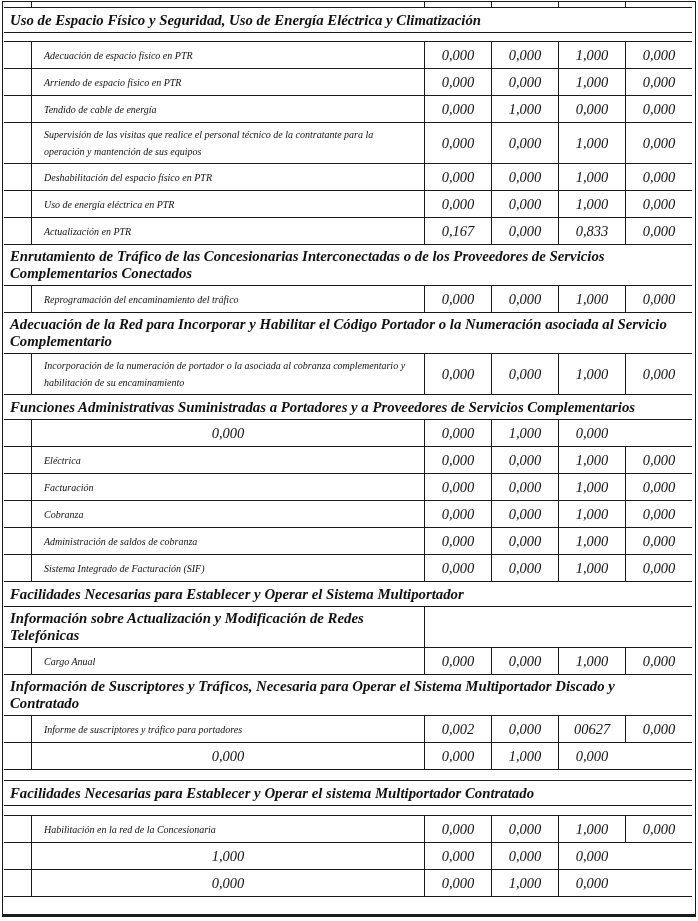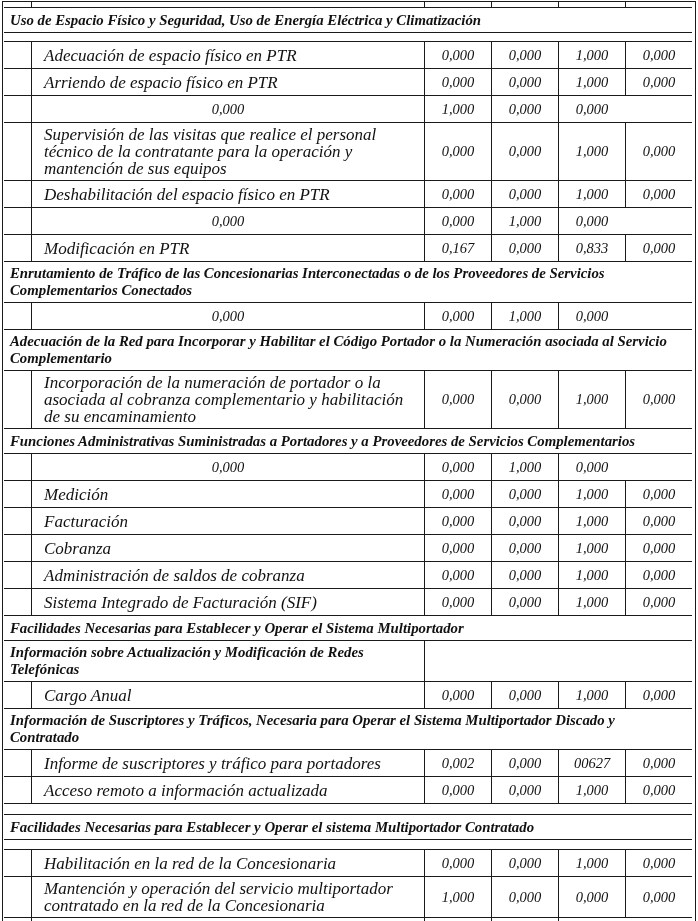--- a/index.html
+++ b/index.html
@@ -32,21 +32,21 @@
     display: flex; align-items: center;
     min-width: 0;
   }
   .row > .cell:first-child { border-left: none; }
   .section-cell, .subheader-cell {
     font-weight: bold;
     font-size: 14.8px; line-height: 17px;
     padding: 3px 8px 3px 6px;
   }
   .label {
-    font-size: 17px; line-height: 17px;
+    font-size: 10px; line-height: 17px;
     padding: 3px 10px 3px 12px;
   }
   .num {
     font-size: 14.5px;
     justify-content: center;
   }
   .row.data { min-height: 27px; }
   .row.section { min-height: 25px; }
   .row.subheader { min-height: 38px; }
   .row.continuation { height: 6px; }
@@ -84,20 +84,21 @@
         <div class="row data">
           <div class="cell gutter blank"></div>
           <div class="cell label">Arriendo de espacio físico en PTR</div>
           <div class="cell num">0,000</div>
           <div class="cell num">0,000</div>
           <div class="cell num">1,000</div>
           <div class="cell num">0,000</div>
         </div>
         <div class="row data">
           <div class="cell gutter blank"></div>
+          <div class="cell label">Tendido de cable de energía</div>
           <div class="cell num">0,000</div>
           <div class="cell num">1,000</div>
           <div class="cell num">0,000</div>
           <div class="cell num">0,000</div>
         </div>
         <div class="row data">
           <div class="cell gutter blank"></div>
           <div class="cell label">Supervisión de las visitas que realice el personal técnico de la contratante para la operación y mantención de sus equipos</div>
           <div class="cell num">0,000</div>
           <div class="cell num">0,000</div>
@@ -107,38 +108,40 @@
         <div class="row data">
           <div class="cell gutter blank"></div>
           <div class="cell label">Deshabilitación del espacio físico en PTR</div>
           <div class="cell num">0,000</div>
           <div class="cell num">0,000</div>
           <div class="cell num">1,000</div>
           <div class="cell num">0,000</div>
         </div>
         <div class="row data">
           <div class="cell gutter blank"></div>
-          <div class="cell num">0,000</div>
-          <div class="cell num">0,000</div>
-          <div class="cell num">1,000</div>
-          <div class="cell num">0,000</div>
-        </div>
-        <div class="row data">
-          <div class="cell gutter blank"></div>
-          <div class="cell label">Modificación en PTR</div>
+          <div class="cell label">Uso de energía eléctrica en PTR</div>
+          <div class="cell num">0,000</div>
+          <div class="cell num">0,000</div>
+          <div class="cell num">1,000</div>
+          <div class="cell num">0,000</div>
+        </div>
+        <div class="row data">
+          <div class="cell gutter blank"></div>
+          <div class="cell label">Actualización en PTR</div>
           <div class="cell num">0,167</div>
           <div class="cell num">0,000</div>
           <div class="cell num">0,833</div>
           <div class="cell num">0,000</div>
         </div>
         <div class="row section">
           <div class="cell section-cell">Enrutamiento de Tráfico de las Concesionarias Interconectadas o de los Proveedores de Servicios Complementarios Conectados</div>
         </div>
         <div class="row data">
           <div class="cell gutter blank"></div>
+          <div class="cell label">Reprogramación del encaminamiento del tráfico</div>
           <div class="cell num">0,000</div>
           <div class="cell num">0,000</div>
           <div class="cell num">1,000</div>
           <div class="cell num">0,000</div>
         </div>
         <div class="row section">
           <div class="cell section-cell">Adecuación de la Red para Incorporar y Habilitar el Código Portador o la Numeración asociada al Servicio Complementario</div>
         </div>
         <div class="row data">
           <div class="cell gutter blank"></div>
@@ -153,21 +156,21 @@
         </div>
         <div class="row data">
           <div class="cell gutter blank"></div>
           <div class="cell num">0,000</div>
           <div class="cell num">0,000</div>
           <div class="cell num">1,000</div>
           <div class="cell num">0,000</div>
         </div>
         <div class="row data">
           <div class="cell gutter blank"></div>
-          <div class="cell label">Medición</div>
+          <div class="cell label">Eléctrica</div>
           <div class="cell num">0,000</div>
           <div class="cell num">0,000</div>
           <div class="cell num">1,000</div>
           <div class="cell num">0,000</div>
         </div>
         <div class="row data">
           <div class="cell gutter blank"></div>
           <div class="cell label">Facturación</div>
           <div class="cell num">0,000</div>
           <div class="cell num">0,000</div>
@@ -219,21 +222,20 @@
         <div class="row data">
           <div class="cell gutter blank"></div>
           <div class="cell label">Informe de suscriptores y tráfico para portadores</div>
           <div class="cell num">0,002</div>
           <div class="cell num">0,000</div>
           <div class="cell num">00627</div>
           <div class="cell num">0,000</div>
         </div>
         <div class="row data">
           <div class="cell gutter blank"></div>
-          <div class="cell label">Acceso remoto a información actualizada</div>
           <div class="cell num">0,000</div>
           <div class="cell num">0,000</div>
           <div class="cell num">1,000</div>
           <div class="cell num">0,000</div>
         </div>
         <div class="row spacer" style="height: 11px;">
           <div class="cell full blank"></div>
         </div>
         <div class="row section">
           <div class="cell section-cell">Facilidades Necesarias para Establecer y Operar el sistema Multiportador Contratado</div>
@@ -244,21 +246,20 @@
         <div class="row data">
           <div class="cell gutter blank"></div>
           <div class="cell label">Habilitación en la red de la Concesionaria</div>
           <div class="cell num">0,000</div>
           <div class="cell num">0,000</div>
           <div class="cell num">1,000</div>
           <div class="cell num">0,000</div>
         </div>
         <div class="row data">
           <div class="cell gutter blank"></div>
-          <div class="cell label">Mantención y operación del servicio multiportador contratado en la red de la Concesionaria</div>
           <div class="cell num">1,000</div>
           <div class="cell num">0,000</div>
           <div class="cell num">0,000</div>
           <div class="cell num">0,000</div>
         </div>
         <div class="row data">
           <div class="cell gutter blank"></div>
           <div class="cell num">0,000</div>
           <div class="cell num">0,000</div>
           <div class="cell num">1,000</div>

